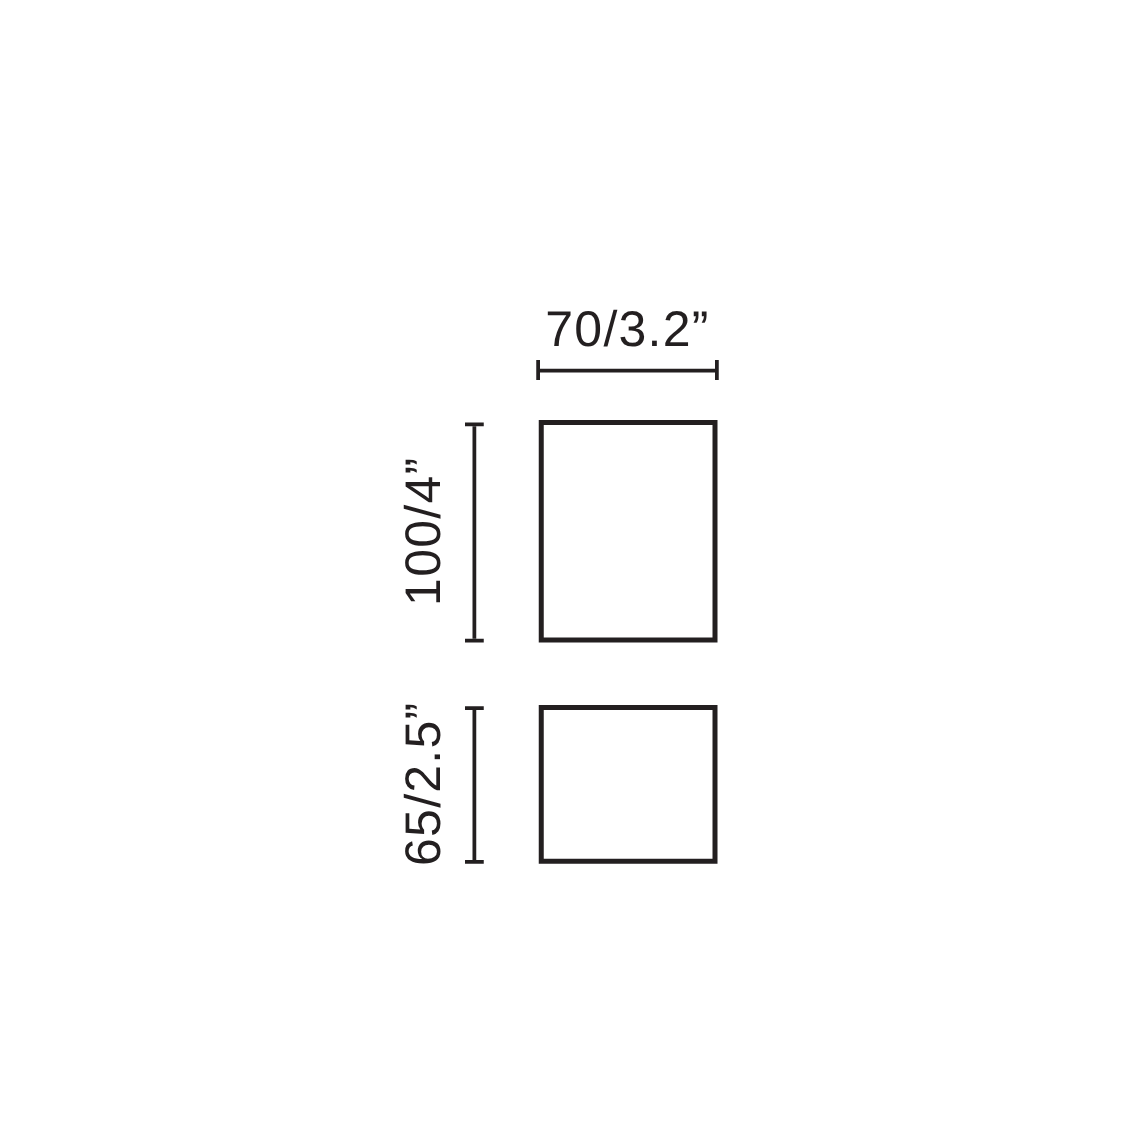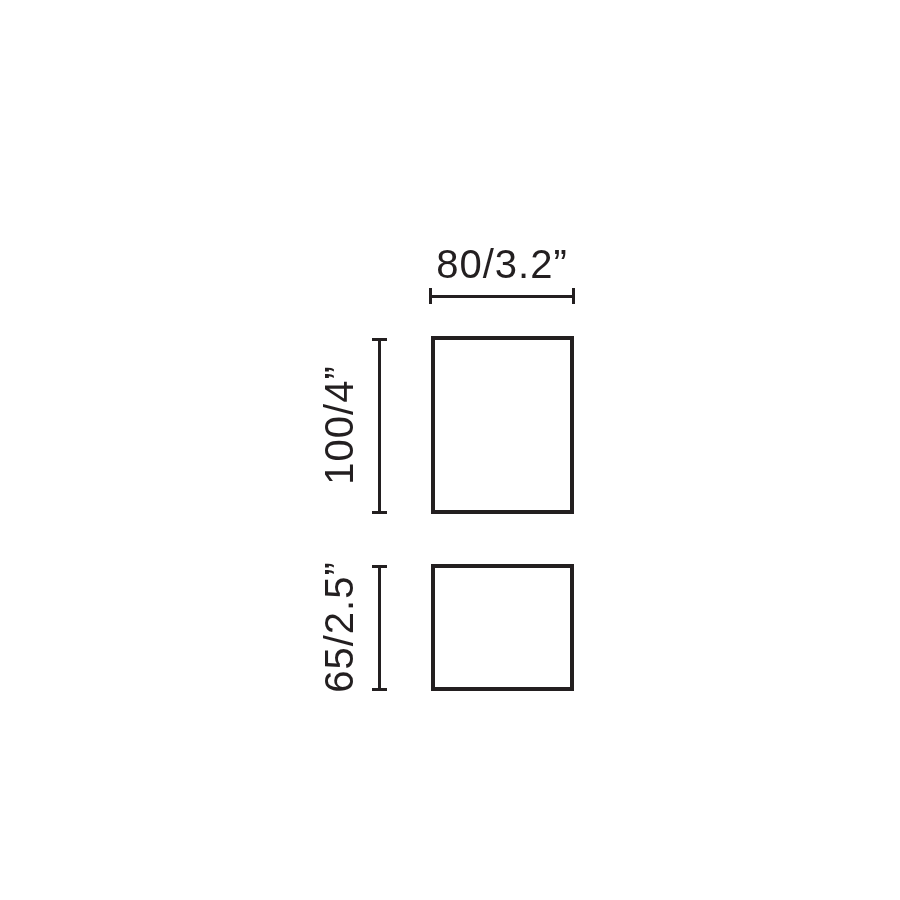--- a/index.html
+++ b/index.html
@@ -77,21 +77,21 @@
     transform: translate(-50%, -50%) rotate(-90deg);
   }
   .label-v-top    { left: 339px; top: 425px; }
   .label-v-bottom { left: 339px; top: 627px; }
 </style>
 </head>
 <body>
 
 <div class="canvas">
 
-  <div class="label label-h">80/3.2”</div>
+  <div class="label label-h">70/3.2”</div>
 
   <div class="dim dim-h dim-width">
     <div class="bar"></div>
   </div>
 
   <div class="label label-v label-v-top">100/4”</div>
 
   <div class="dim dim-v dim-height-top">
     <div class="bar"></div>
   </div>

